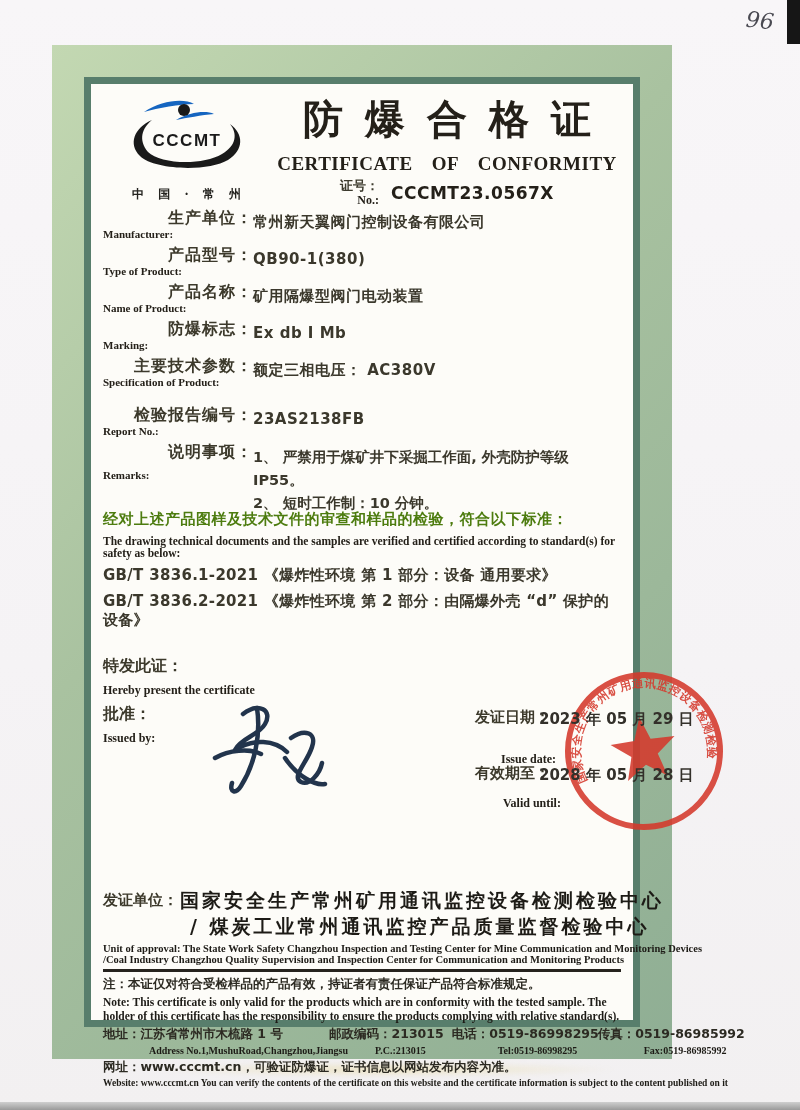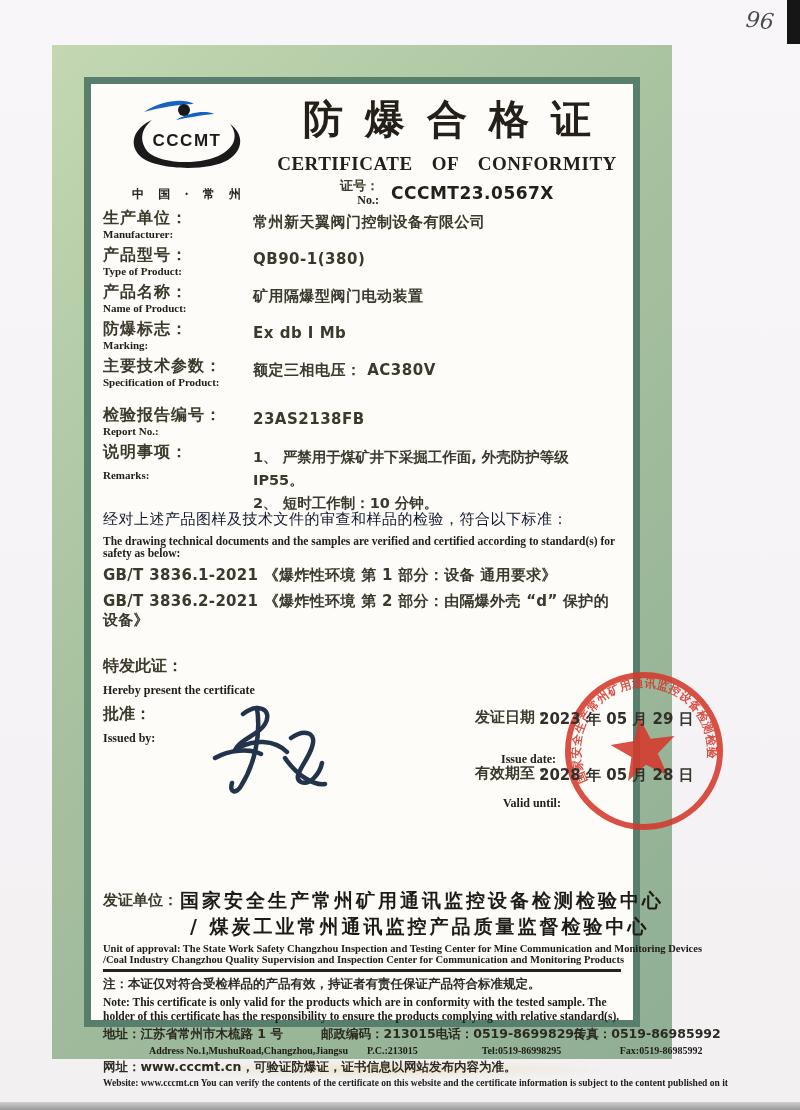--- a/index.html
+++ b/index.html
@@ -47,31 +47,31 @@
   .certno-row { display:flex; justify-content:center; align-items:center; margin-top:4px; gap:12px; }
   .certno-labels { text-align:right; line-height:14px; }
   .certno-label-cn { font-size:13px; font-weight:bold; color:#3c3a2d; }
   .certno-label-en { font-size:12px; font-weight:bold; font-family:"Liberation Serif",serif; color:#242019; }
   .certno-value { font-size:17px; font-weight:bold; color:#242019; letter-spacing:0.5px; }
 
   
   .fields { margin-top:4px; }
   .field-row { display:flex; height:37px; }
   .f-label { width:150px; flex:none; line-height:15px; }
-  .l-cn { font-size:16px; font-weight:bold; color:#3c392b; letter-spacing:1px; }
+  .l-cn { font-size:16px; font-weight:bold; color:#3c392b; letter-spacing:1px;text-align:right; }
   .l-en { font-size:11px; font-weight:bold; font-family:"Liberation Serif",serif; color:#242019; margin-top:2px; }
   .f-value { font-size:15px; font-weight:bold; color:#3b382c; padding-top:3px; letter-spacing:0.5px; }
 
   .report-block { margin-top:12px; }
   .remarks-lines { padding-top:2px; }
   .remarks-lines div { font-size:14.5px; font-weight:bold; color:#3b382c; line-height:23px; }
 
   
   .standards { margin-top:10px; }
-  .std-intro-cn { font-size:15px; font-weight:normal; color:#0f172a; letter-spacing:0.5px; }
+  .std-intro-cn { font-size:15px; font-weight:bold; color:#4d7c0f; letter-spacing:0.5px; }
   .std-intro-en { font-size:11.5px; font-weight:bold; font-family:Liberation Serif, serif; color:#242019; margin-top:6px; }
   .std-item { font-size:15px; font-weight:bold; color:#3b382c; margin-top:7px; letter-spacing:0.3px; }
 
   
   .issue-section { position:relative; height:232px; margin-top:26px; }
   .present-cn { font-size:16px; font-weight:bold; color:#3c392b; }
   .present-en { font-size:12px; font-weight:bold; font-family:"Liberation Serif",serif; margin-top:6px; color:#242019; }
   .approve-cn { font-size:16px; font-weight:bold; color:#3c392b; margin-top:6px; }
   .approve-en { font-size:12px; font-weight:bold; font-family:"Liberation Serif",serif; margin-top:6px; color:#242019; }
   .signature-svg { position:absolute; left:88px; top:40px; }
@@ -87,21 +87,21 @@
   .approval-lines { padding-left:2px; }
   .ap-line1 { font-size:19px; font-weight:bold; color:#1d1b16; letter-spacing:3px; white-space:nowrap; }
   .ap-line2 { font-size:19px; font-weight:bold; color:#1d1b16; letter-spacing:3px; white-space:nowrap; padding-left:10px; }
   .ap-en1 { font-size:10.5px; font-weight:bold; font-family:"Liberation Serif",serif; color:#1d1b16; margin-top:3px; white-space:nowrap; }
   .ap-en2 { font-size:10.5px; font-weight:bold; font-family:"Liberation Serif",serif; color:#1d1b16; text-align:left; white-space:nowrap; }
 
   
   .footer { margin-top:4px; }
   .note-cn { font-size:12.5px; font-weight:bold; color:#2c2a22; }
   .note-en { font-size:11.5px; font-weight:bold; font-family:"Liberation Serif",serif; color:#1d1b16; line-height:14px; margin-top:2px; }
-  .contact-row { display:flex; margin-top:3px; }
+  .contact-row { display:flex; margin-top:3px;gap:8px; }
   .contact-col .c-cn { font-size:12.5px; font-weight:bold; color:#2c2a22; white-space:nowrap; }
   .contact-col .c-en { font-size:10px; font-weight:bold; font-family:"Liberation Serif",serif; color:#1d1b16; margin-top:2px; white-space:nowrap;margin-left:46px; }
   .cc-addr { width:218px; } .cc-pc { width:136px; } .cc-tel { width:138px; } .cc-fax { flex:1; }
   .website-cn { font-size:12.5px; font-weight:bold; color:#2c2a22; margin-top:3px; white-space:nowrap; }
   .website-en { font-size:9.5px; font-weight:bold; font-family:"Liberation Serif",serif; color:#1d1b16; margin-top:2px; white-space:nowrap; }
 </style>
 </head>
 <body>
 
 <div class="scan-page">

